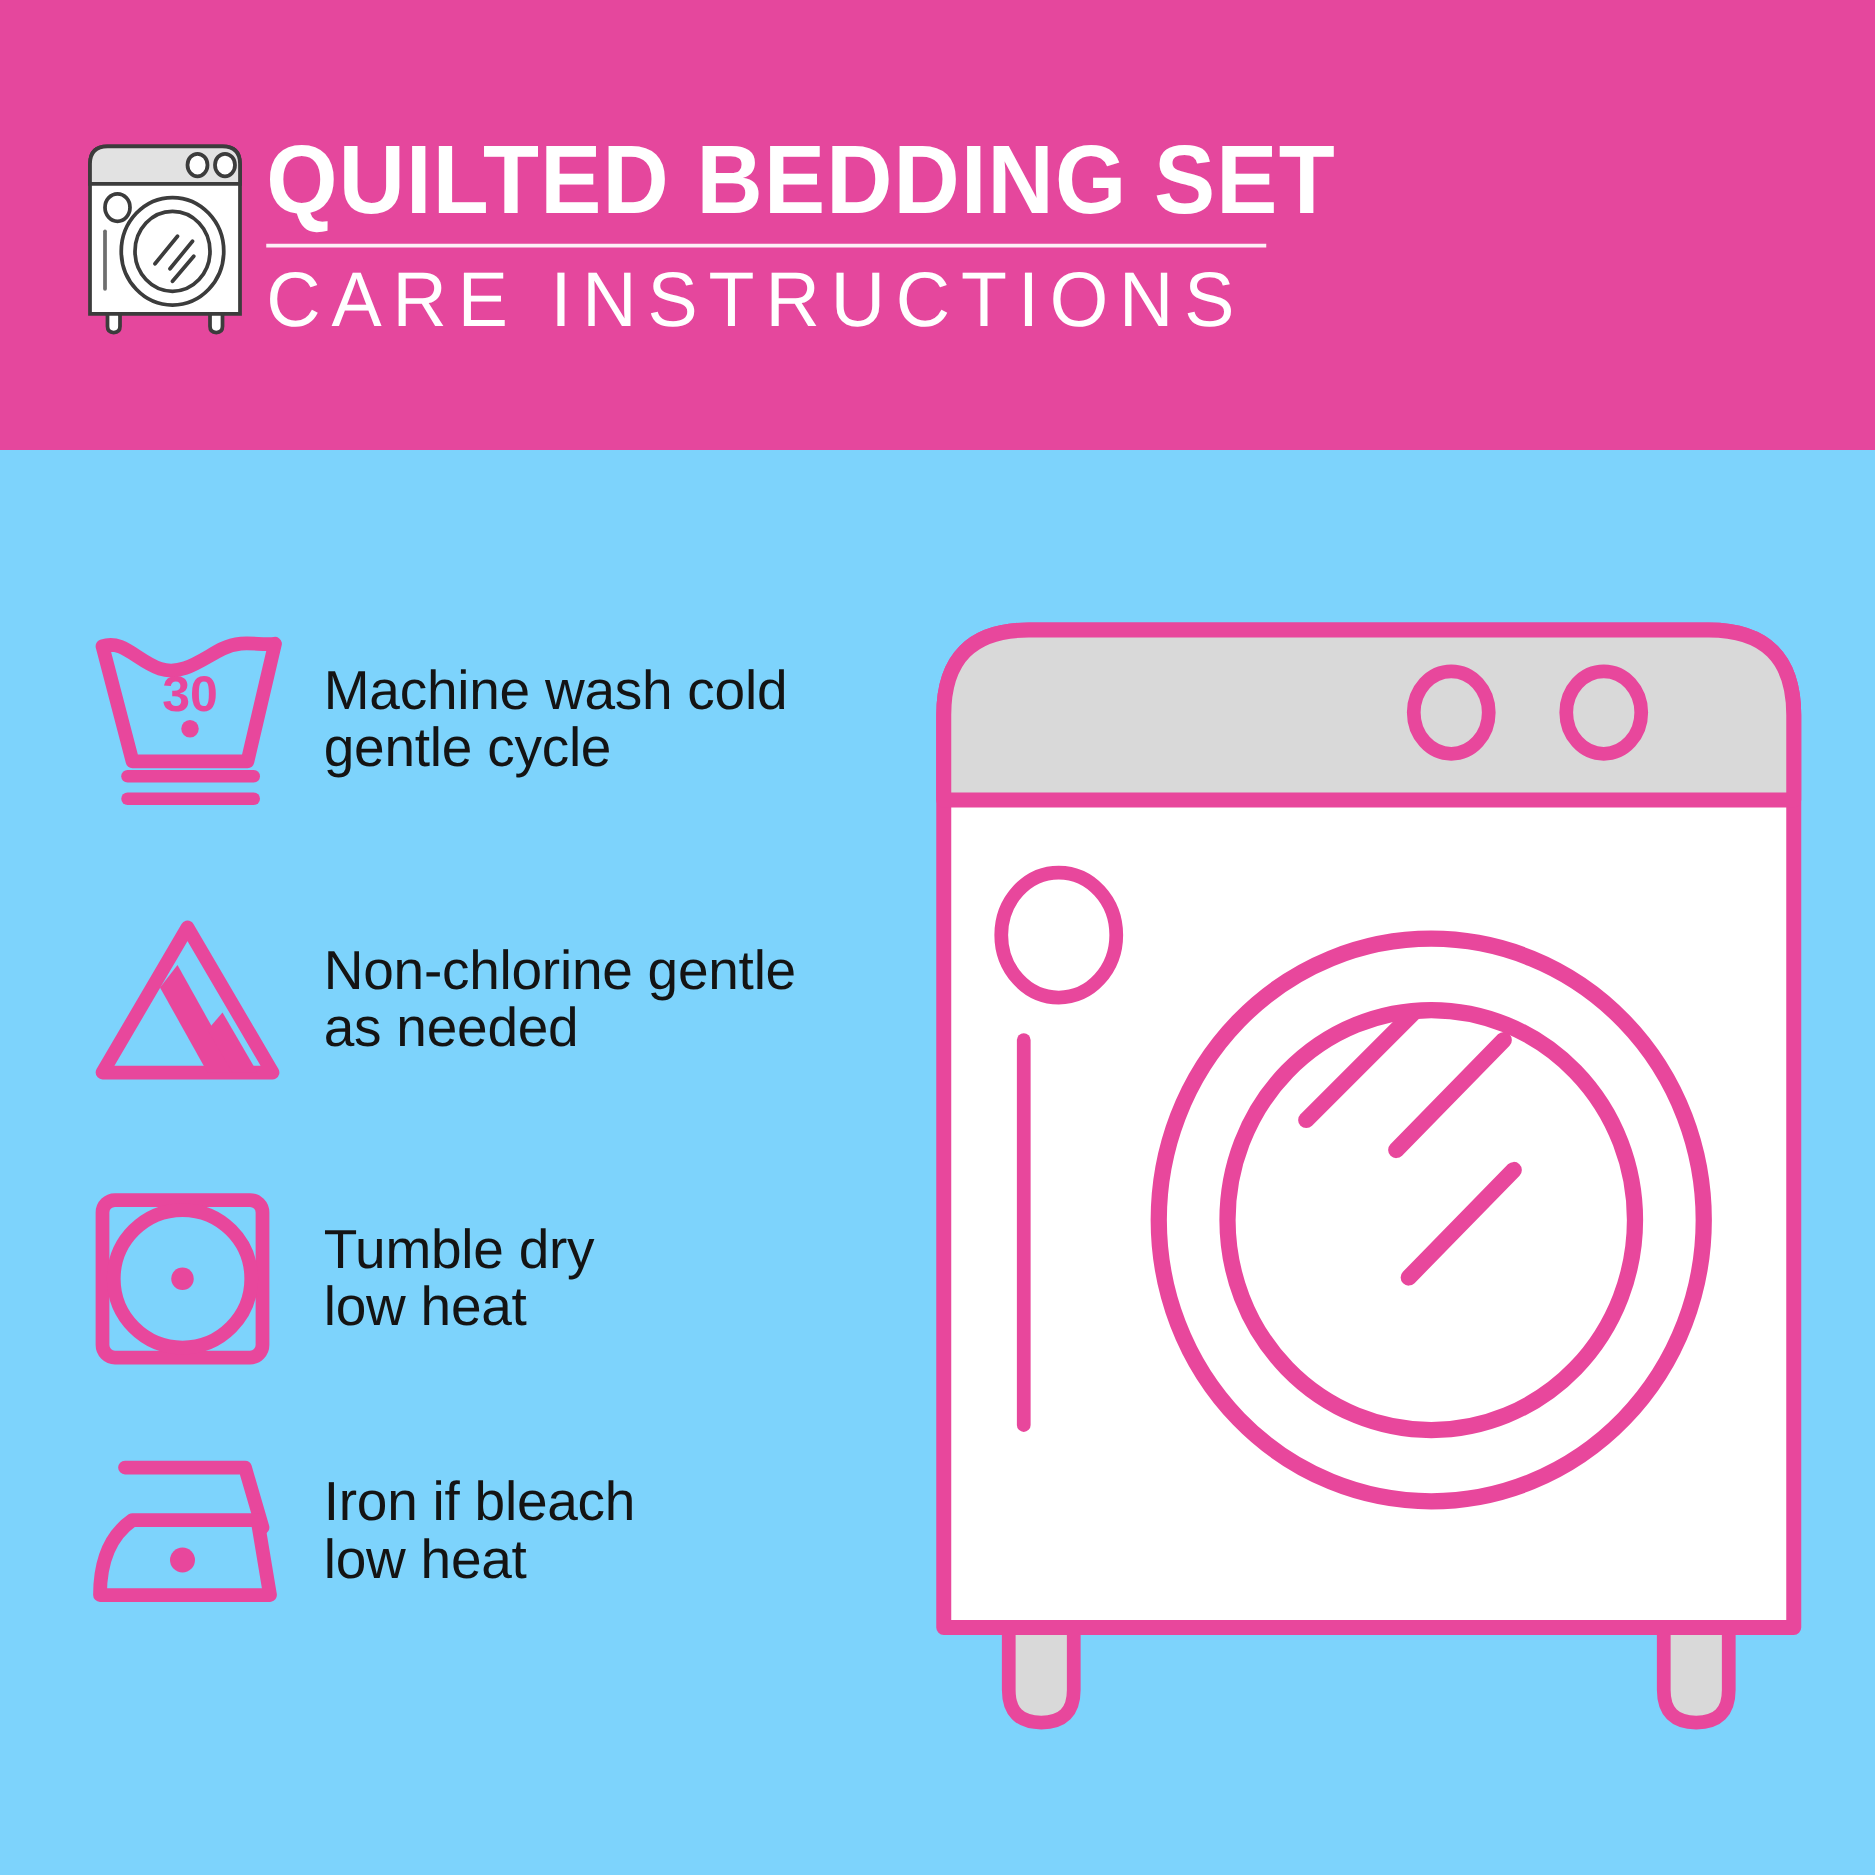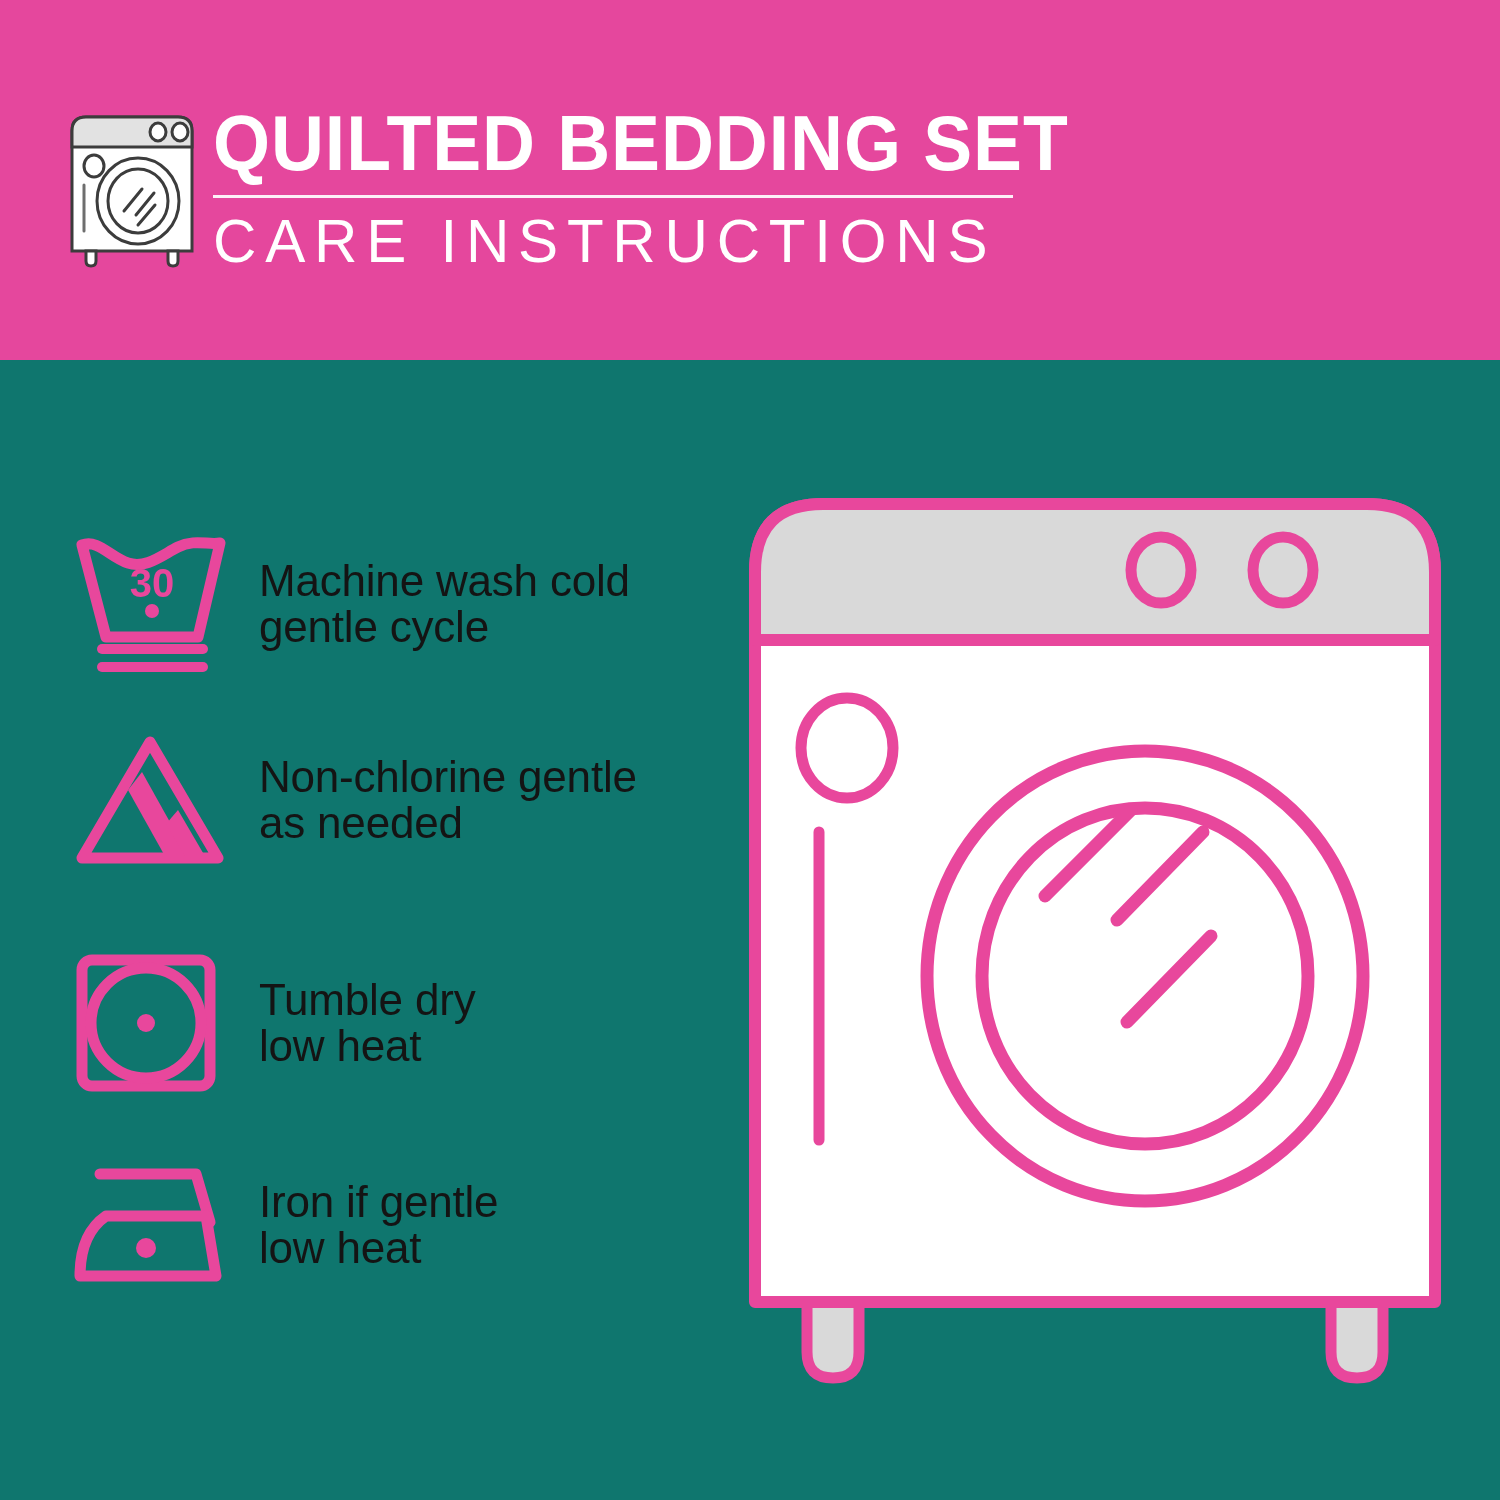--- a/index.html
+++ b/index.html
@@ -11,21 +11,21 @@
     height: 1500px;
     background: #ffffff;
     font-family: "Liberation Sans", sans-serif;
     overflow: hidden;
   }
 
   #page {
     position: relative;
     width: 1500px;
     height: 1500px;
-    background: #0f766e;
+    background: #7dd3fc;
   }
 
   
   #header {
     position: absolute;
     left: 0;
     top: 0;
     width: 1500px;
     height: 360px;
     background: #e5479d;
@@ -108,21 +108,21 @@
 
   .care-text {
     font-family: "Liberation Sans", sans-serif;
     font-size: 44px;
     line-height: 46px;
     color: #141414;
     letter-spacing: -0.2px;
     padding-left: 14px;
   }
 
-  #row-wash   { top: 145px; margin-top: 28px; }
+  #row-wash   { top: 145px; }
   #row-bleach { top: 370px; }
   #row-dry    { top: 590px; }
   #row-iron   { top: 800px; }
 
   
   #washer-illustration {
     position: absolute;
     left: 735px;
     top: 480px;
     width: 720px;
@@ -230,21 +230,21 @@
         <svg width="170" height="130" viewBox="0 0 170 130" xmlns="http://www.w3.org/2000/svg">
 
           <path d="M30 14 L126 14 L140 62" fill="none" stroke="#e8479c" stroke-width="11" stroke-linecap="round" stroke-linejoin="round"></path>
 
           <path d="M36 56 L136 56 L146 116 L10 116 Q10 74 36 56 Z" fill="none" stroke="#e8479c" stroke-width="11" stroke-linecap="round" stroke-linejoin="round"></path>
 
           <circle cx="76" cy="88" r="10" fill="#e8479c"></circle>
         </svg>
       </div>
       <div class="care-text">
-        <div>Iron if gentle</div>
+        <div>Iron if bleach</div>
         <div>low heat</div>
       </div>
     </div>
   </div>
 
   <div id="washer-illustration">
     <svg width="720" height="940" viewBox="0 0 720 940" xmlns="http://www.w3.org/2000/svg">
 
       <g>
         <path d="M72 820 L72 872 Q72 898 98 898 Q124 898 124 872 L124 820 Z" fill="#d9d9d9" stroke="#e8479c" stroke-width="11" stroke-linejoin="round"></path>

